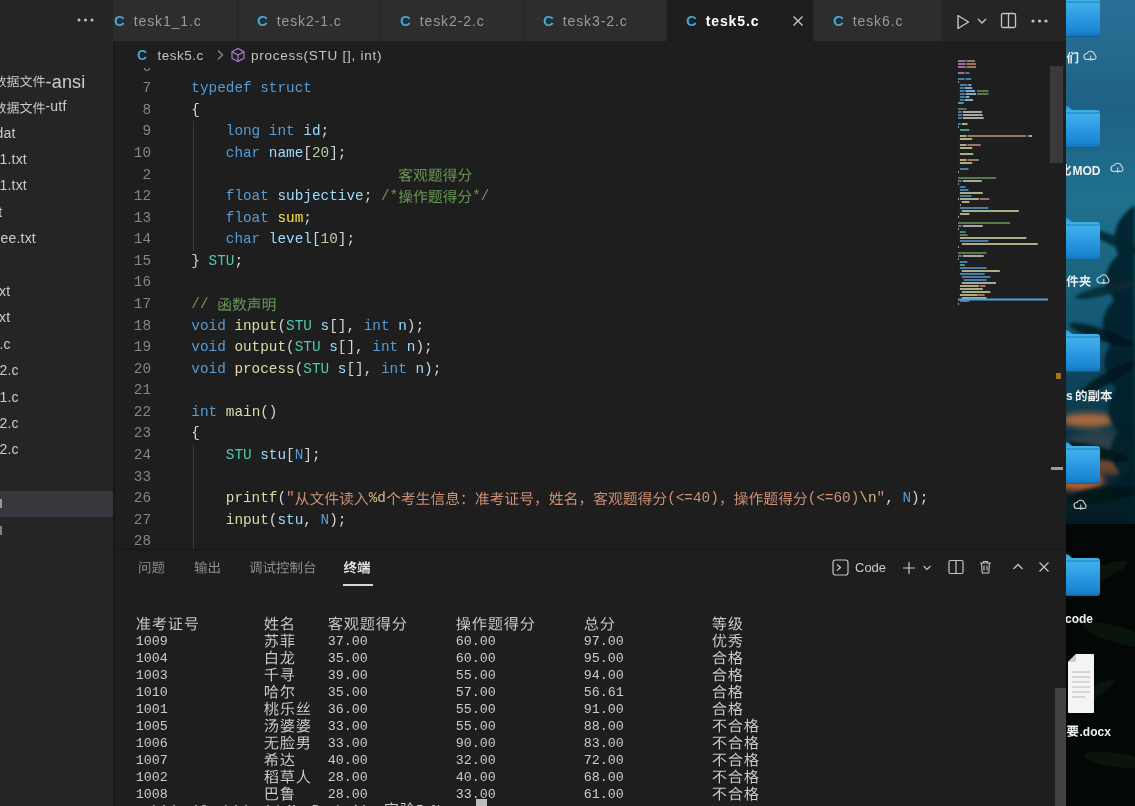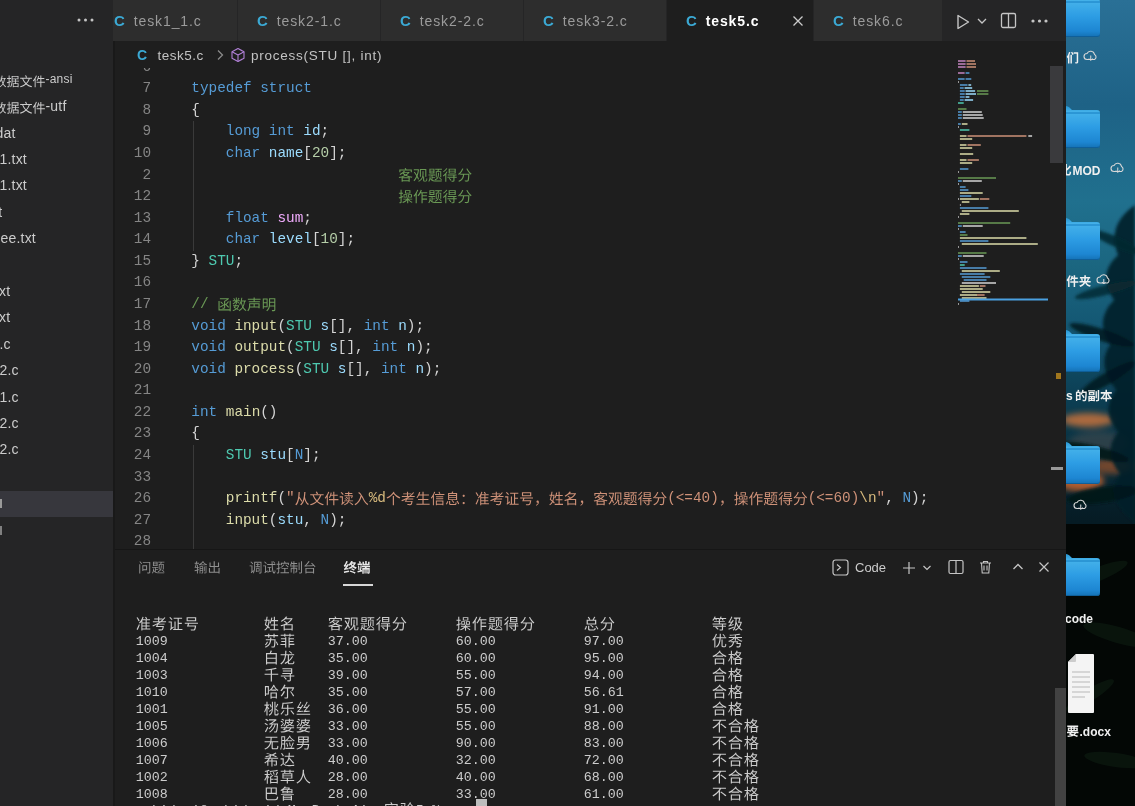--- a/index.html
+++ b/index.html
@@ -14,21 +14,21 @@
 </style></head>
 <body>
 <div id="page">
     <div class="abs" style="left:0;top:0;width:113px;height:806px;background:#252526"></div>
     <div class="abs" style="left:113px;top:0;width:2px;height:806px;background:#191919"></div>
     <svg class="abs" style="left:76px;top:17px" width="20" height="6" viewBox="0 0 20 6">
       <circle cx="3" cy="3" r="1.5" fill="#c5c5c5"></circle>
       <circle cx="9.5" cy="3" r="1.5" fill="#c5c5c5"></circle>
       <circle cx="16" cy="3" r="1.5" fill="#c5c5c5"></circle>
     </svg>
-    <div class="abs" style="left:45.5px;top:71.7px;font-size:12px;letter-spacing:0.2px;color:#cccccc;white-space:pre">-ansi</div>
+    <div class="abs" style="left:45.5px;top:71.7px;font-size:18px;letter-spacing:0.2px;color:#cccccc;white-space:pre">-ansi</div>
     <div class="abs" style="left:45.5px;top:98.1px;font-size:14px;letter-spacing:0.2px;color:#cccccc;white-space:pre">-utf</div>
     <div class="abs" style="left:-4.5px;top:124.5px;font-size:14px;letter-spacing:0.2px;color:#cccccc;white-space:pre">dat</div>
     <div class="abs" style="left:-0.5px;top:150.9px;font-size:14px;letter-spacing:0.2px;color:#cccccc;white-space:pre">1.txt</div>
     <div class="abs" style="left:-0.5px;top:177.3px;font-size:14px;letter-spacing:0.2px;color:#cccccc;white-space:pre">1.txt</div>
     <div class="abs" style="left:-13.0px;top:203.7px;font-size:14px;letter-spacing:0.2px;color:#cccccc;white-space:pre">txt</div>
     <div class="abs" style="left:0.5px;top:230.1px;font-size:14px;letter-spacing:0.2px;color:#cccccc;white-space:pre">ee.txt</div>
     <div class="abs" style="left:-5.0px;top:282.9px;font-size:14px;letter-spacing:0.2px;color:#cccccc;white-space:pre">txt</div>
     <div class="abs" style="left:-5.0px;top:309.3px;font-size:14px;letter-spacing:0.2px;color:#cccccc;white-space:pre">txt</div>
     <div class="abs" style="left:-0.5px;top:335.7px;font-size:14px;letter-spacing:0.2px;color:#cccccc;white-space:pre">.c</div>
     <div class="abs" style="left:-0.5px;top:362.1px;font-size:14px;letter-spacing:0.2px;color:#cccccc;white-space:pre">2.c</div>
@@ -101,22 +101,23 @@
     <div class="lnum" style="left:115px;top:78.3px">7</div>
     <div class="codeline" style="top:78.3px"><span style="color:#569cd6">typedef</span><span style="color:#d4d4d4"> </span><span style="color:#569cd6">struct</span></div>
     <div class="lnum" style="left:115px;top:99.9px">8</div>
     <div class="codeline" style="top:99.9px"><span style="color:#d4d4d4">{</span></div>
     <div class="lnum" style="left:115px;top:121.4px">9</div>
     <div class="codeline" style="top:121.4px"><span style="color:#d4d4d4">    </span><span style="color:#569cd6">long int</span><span style="color:#d4d4d4"> </span><span style="color:#9cdcfe">id</span><span style="color:#d4d4d4">;</span></div>
     <div class="lnum" style="left:115px;top:143.0px">10</div>
     <div class="codeline" style="top:143.0px"><span style="color:#d4d4d4">    </span><span style="color:#569cd6">char</span><span style="color:#d4d4d4"> </span><span style="color:#9cdcfe">name</span><span style="color:#d4d4d4">[</span><span style="color:#b5cea8">20</span><span style="color:#d4d4d4">];</span></div>
     <div class="lnum" style="left:115px;top:164.6px">2</div>
     <div class="lnum" style="left:115px;top:186.1px">12</div>
+    <div class="codeline" style="top:186.1px"><span style="color:#d4d4d4">    </span><span style="color:#569cd6">float</span><span style="color:#d4d4d4"> </span><span style="color:#9cdcfe">subjective</span><span style="color:#d4d4d4">; </span><span style="color:#6a9955">/*</span><i class="sp" style="width:74.0px"></i><span style="color:#6a9955">*/</span></div>
     <div class="lnum" style="left:115px;top:207.7px">13</div>
-    <div class="codeline" style="top:207.7px"><span style="color:#d4d4d4">    </span><span style="color:#569cd6">float</span><span style="color:#d4d4d4"> </span><span style="color:#f0abfc">sum</span><span style="color:#d4d4d4">;</span></div>
+    <div class="codeline" style="top:207.7px"><span style="color:#d4d4d4">    </span><span style="color:#569cd6">float</span><span style="color:#d4d4d4"> </span><span style="color:#fde047">sum</span><span style="color:#d4d4d4">;</span></div>
     <div class="lnum" style="left:115px;top:229.3px">14</div>
     <div class="codeline" style="top:229.3px"><span style="color:#d4d4d4">    </span><span style="color:#569cd6">char</span><span style="color:#d4d4d4"> </span><span style="color:#9cdcfe">level</span><span style="color:#d4d4d4">[</span><span style="color:#b5cea8">10</span><span style="color:#d4d4d4">];</span></div>
     <div class="lnum" style="left:115px;top:250.9px">15</div>
     <div class="codeline" style="top:250.9px"><span style="color:#d4d4d4">} </span><span style="color:#4ec9b0">STU</span><span style="color:#d4d4d4">;</span></div>
     <div class="lnum" style="left:115px;top:272.4px">16</div>
     <div class="lnum" style="left:115px;top:294.0px">17</div>
     <div class="codeline" style="top:294.0px"><span style="color:#6a9955">// </span><i class="sp" style="width:59.2px"></i></div>
     <div class="lnum" style="left:115px;top:315.6px">18</div>
     <div class="codeline" style="top:315.6px"><span style="color:#569cd6">void</span><span style="color:#d4d4d4"> </span><span style="color:#dcdcaa">input</span><span style="color:#d4d4d4">(</span><span style="color:#4ec9b0">STU</span><span style="color:#d4d4d4"> </span><span style="color:#9cdcfe">s</span><span style="color:#d4d4d4">[], </span><span style="color:#569cd6">int</span><span style="color:#d4d4d4"> </span><span style="color:#9cdcfe">n</span><span style="color:#d4d4d4">);</span></div>
     <div class="lnum" style="left:115px;top:337.1px">19</div>

